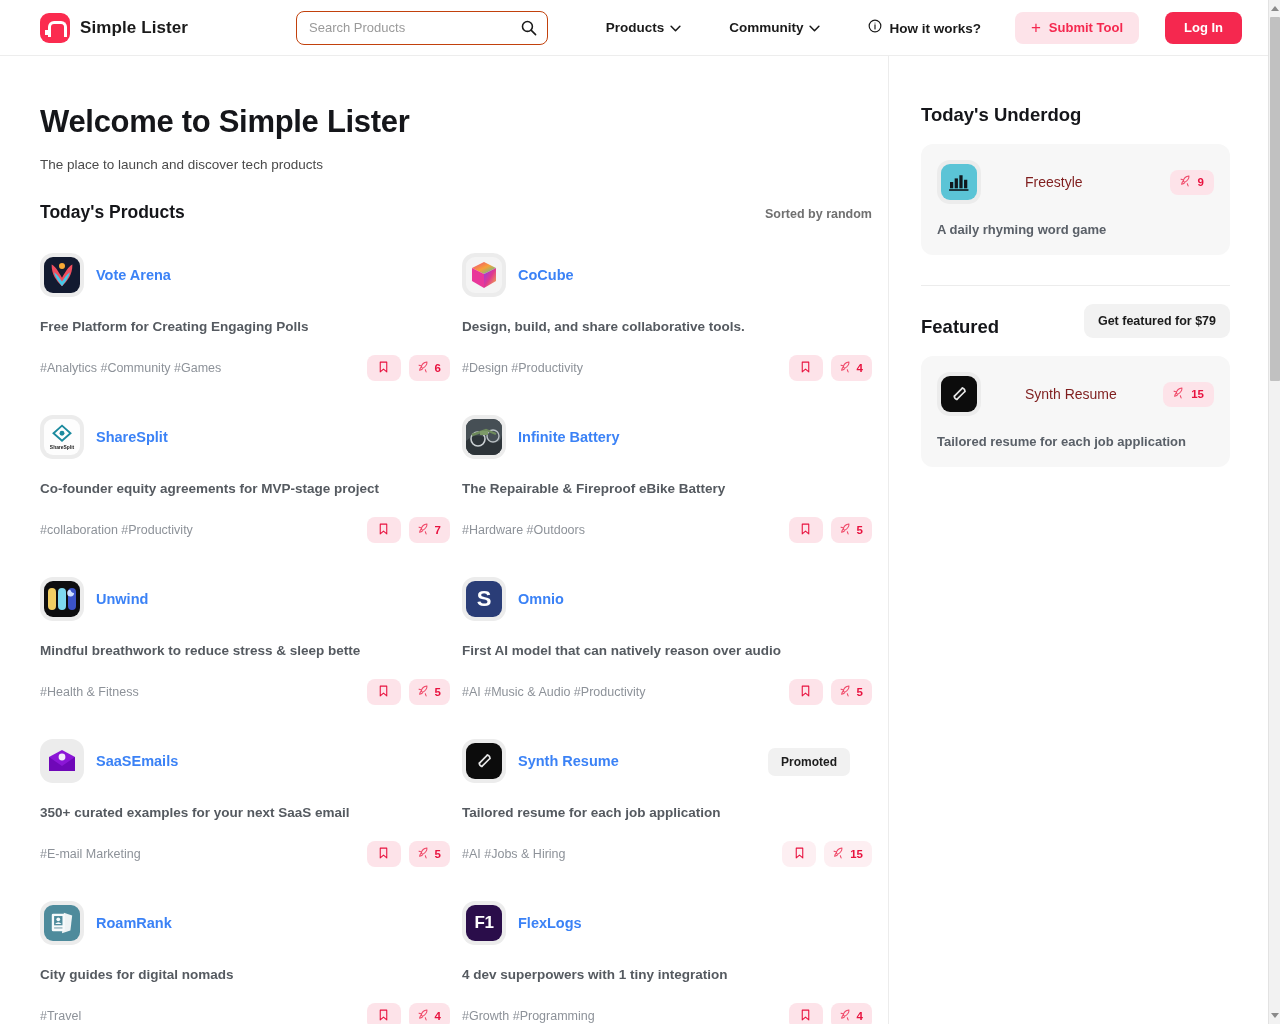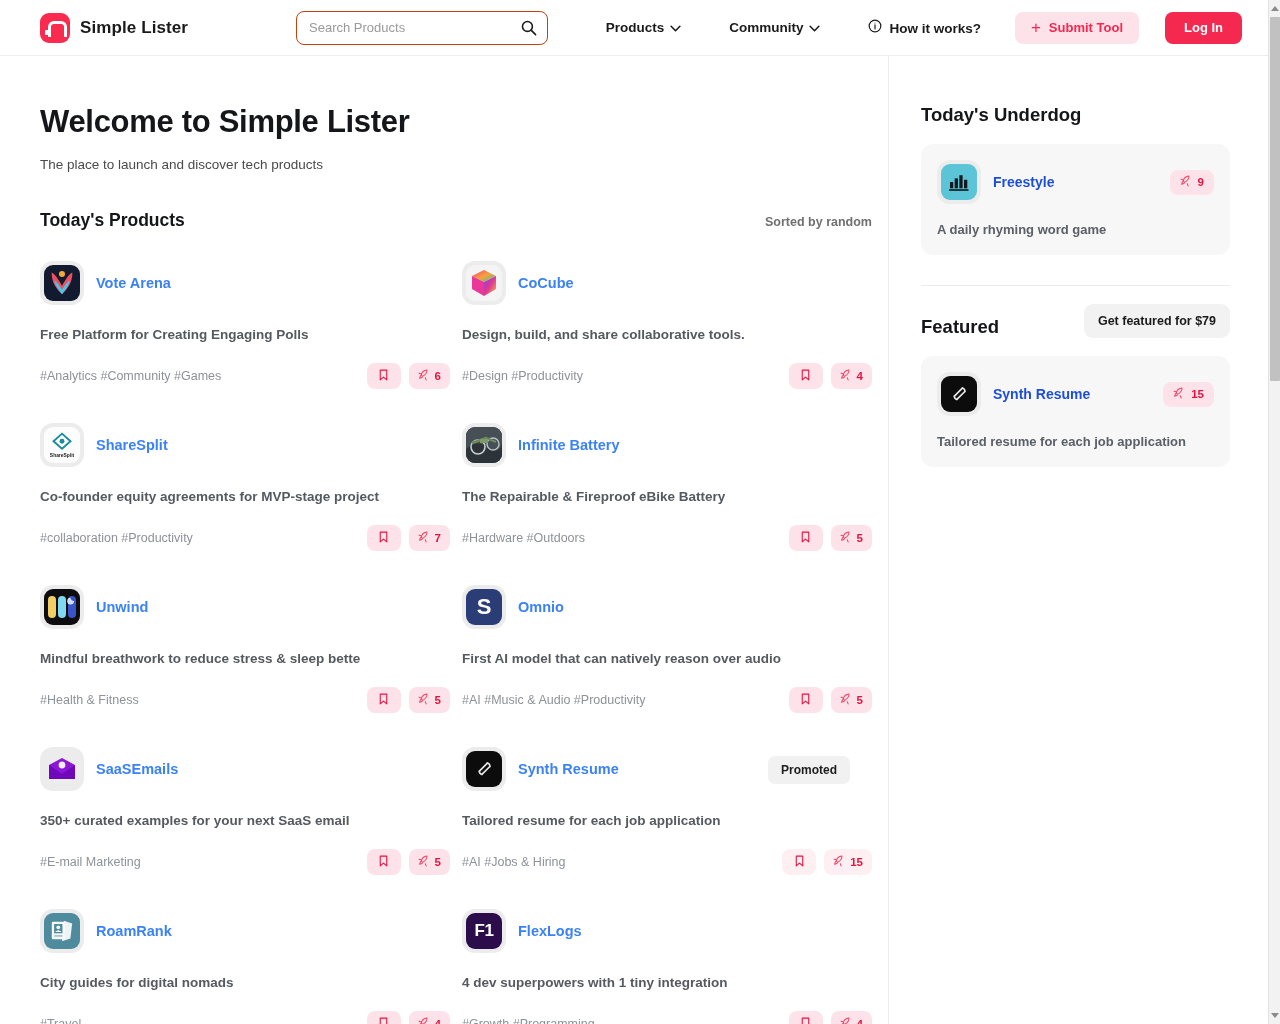--- a/index.html
+++ b/index.html
@@ -133,21 +133,21 @@
   .page-sub {
     font-size: 13.5px;
     color: #4a4a4a;
     margin-top: 17px;
   }
 
   .section-head {
     display: flex;
     align-items: baseline;
     justify-content: space-between;
-    margin-top: 38px;
+    margin-top: 30px;
     padding-right: 16px;
   }
   .section-title { font-size: 17.5px; font-weight: bold; color: #15161a; }
   .sorted { font-size: 12.5px; color: #707070; font-weight: bold; }
 
   
   .grid {
     display: grid;
     grid-template-columns: 420px 420px;
     column-gap: 2px;
@@ -214,21 +214,21 @@
     display: flex; align-items: flex-end; justify-content: space-between;
   }
   .side-card {
     background: #f7f7f7;
     border-radius: 12px;
     padding: 16px 16px 18px 16px;
     margin-top: 18px;
   }
   .side-card-top { display: flex; align-items: center; gap: 12px; }
   .side-desc { font-size: 13px; font-weight: bold; color: #5a6068; margin-top: 18px; }
-  .side-name { font-size: 14px; font-weight: bold; color: #1d4ed8; }
+  .side-name { font-size: 14px; font-weight: normal; color: #7f1d1d; margin-left: 32px; }
   .side-badge {
     margin-left: auto;
     background: #fde3e9;
     border-radius: 8px;
     height: 25px;
     display: flex; align-items: center; gap: 5px;
     padding: 0 10px;
   }
   .divider { border-top: 1px solid #ececec; margin: 30px 0 0 0; }
   .btn-featured {

